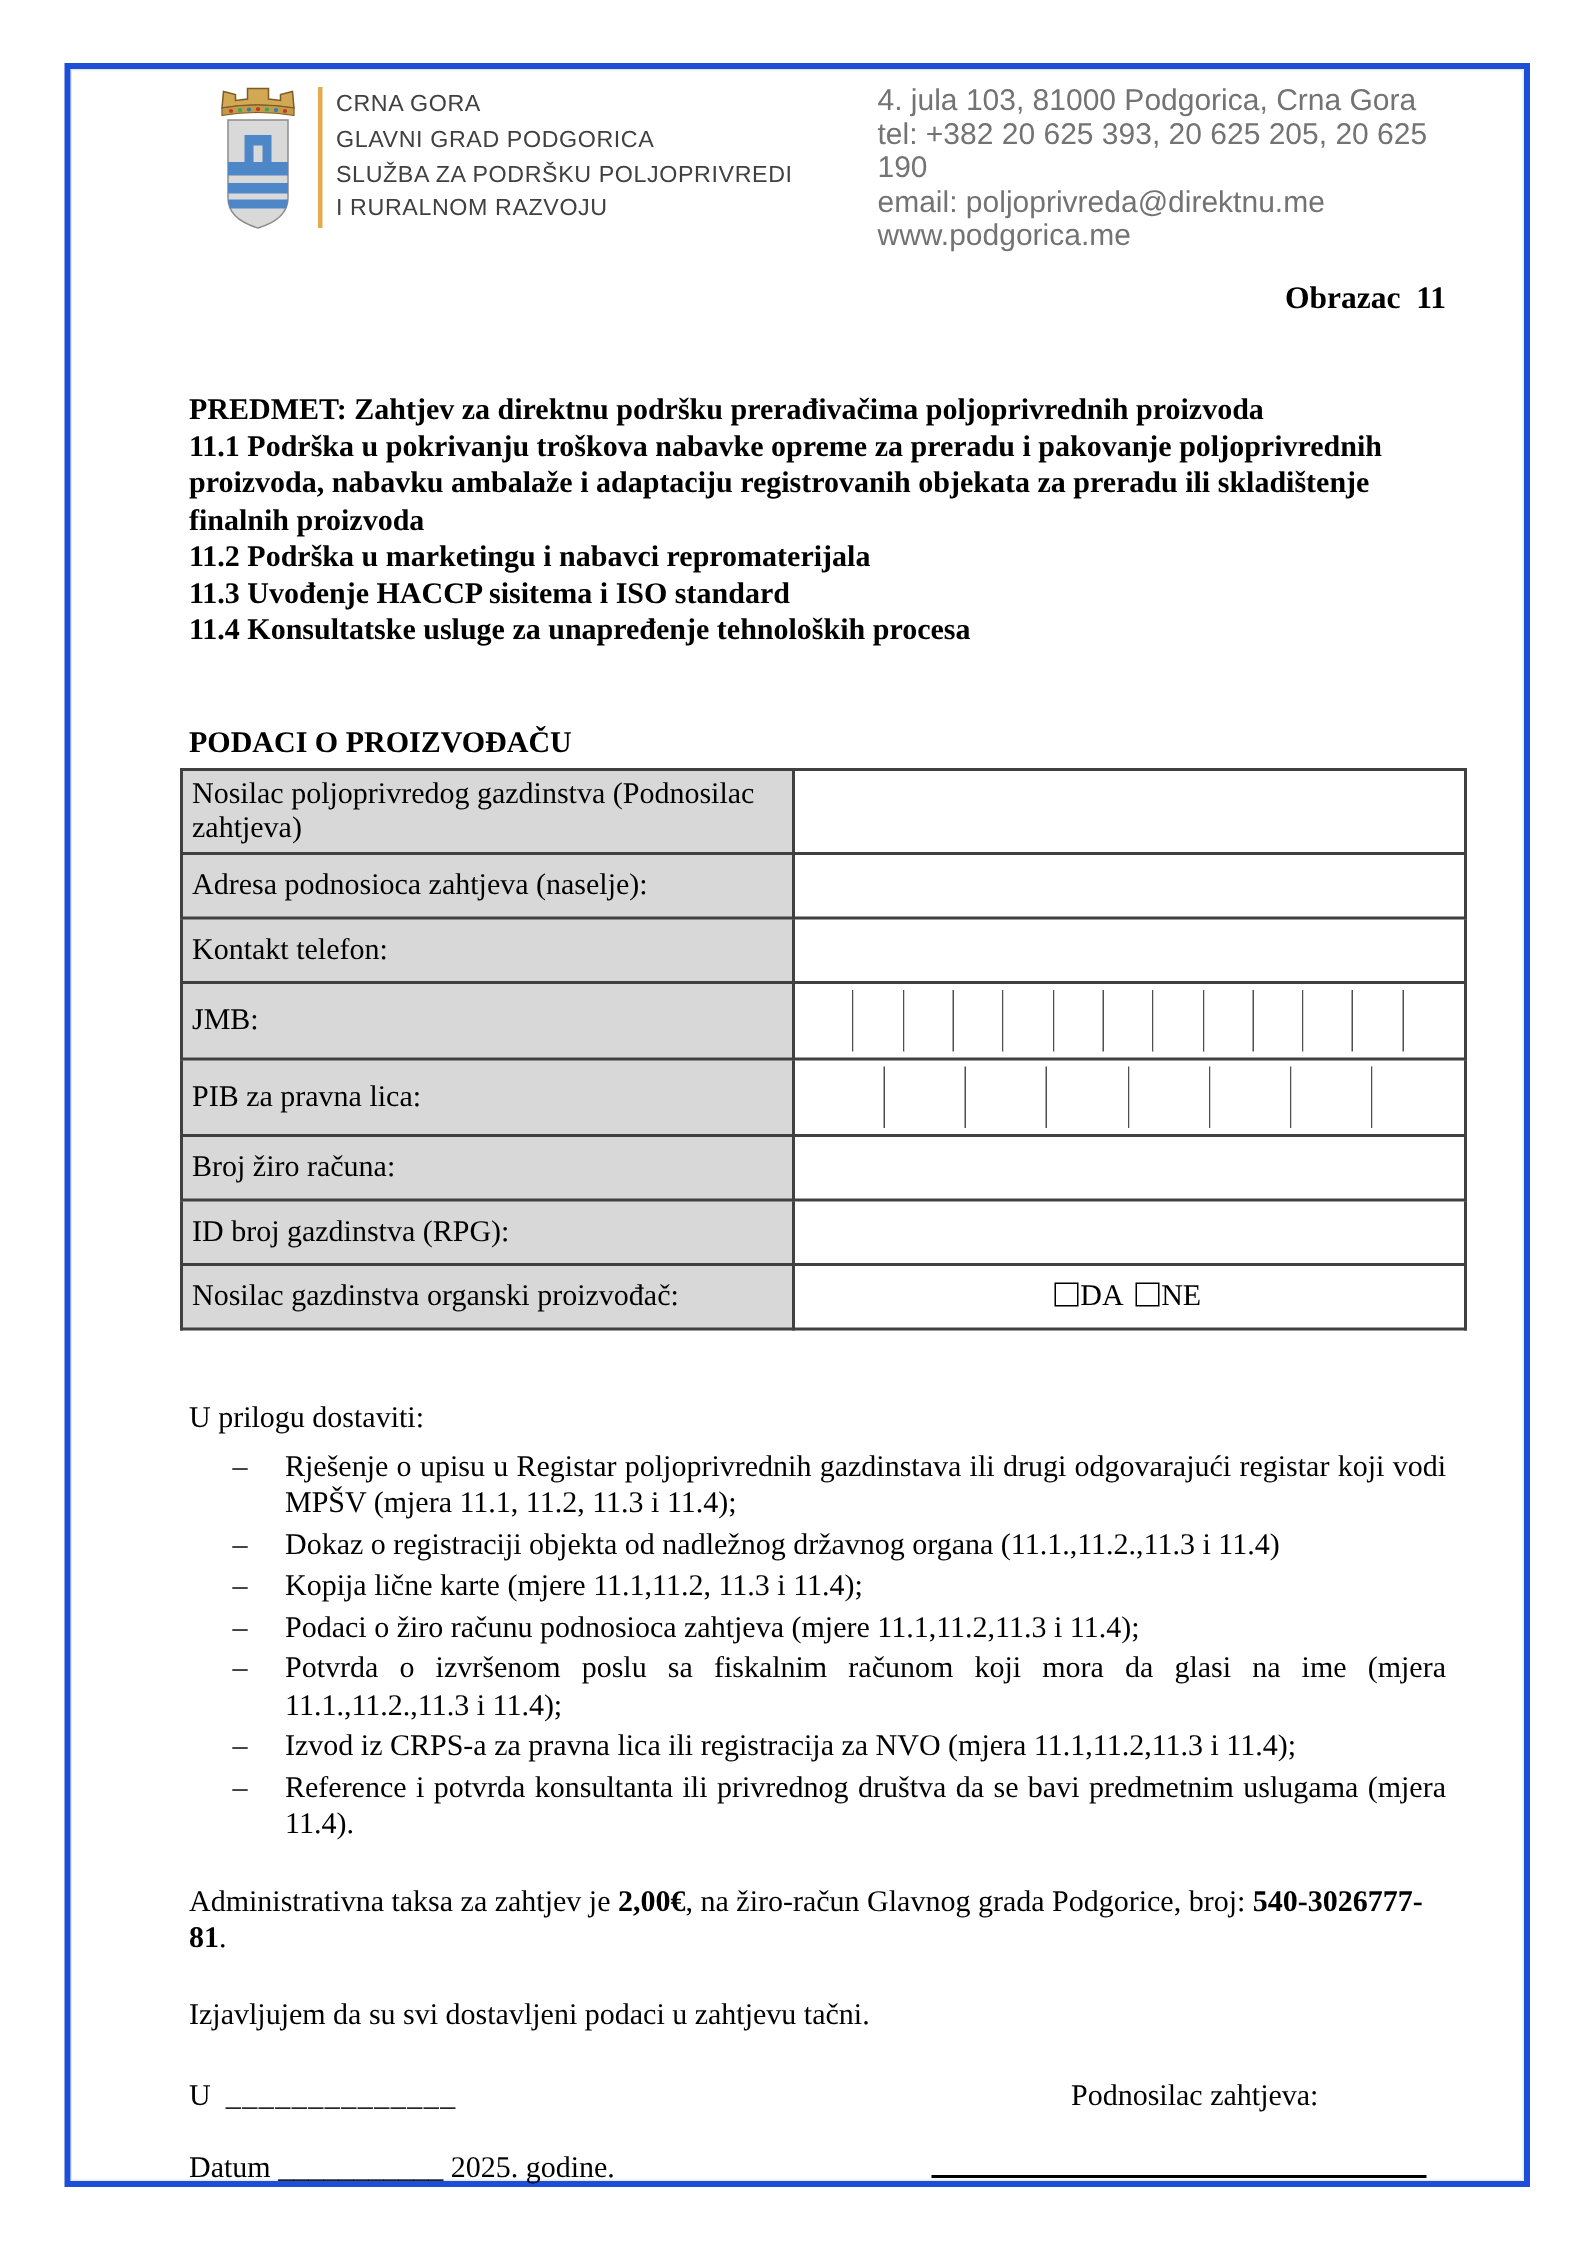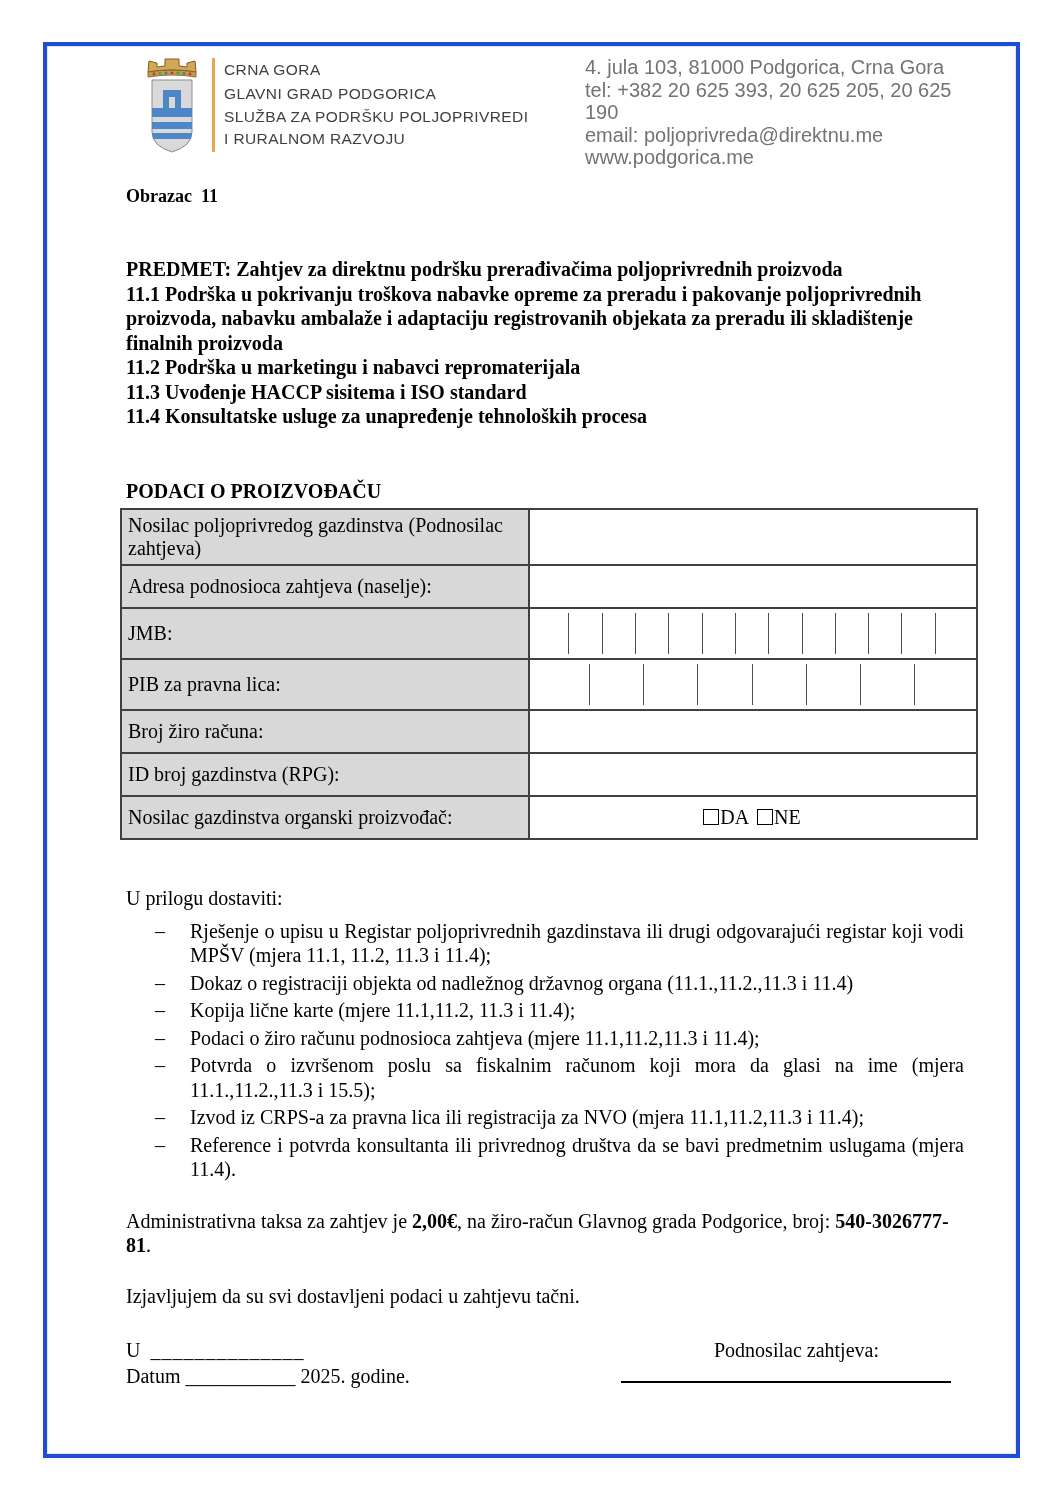--- a/index.html
+++ b/index.html
@@ -13,21 +13,21 @@
   .header{position:relative;height:138px;}
   .logo{position:absolute;left:18px;top:10px;width:56px;height:100px;}
   .gold-rule{position:absolute;left:86px;top:12px;width:3px;height:94px;background:#e3aa4e;}
   .org-block{position:absolute;left:98px;top:12px;
              font-family:"Liberation Sans", sans-serif;font-size:15.5px;color:#404040;
              letter-spacing:.4px;line-height:24px;}
   .org-line3{line-height:22px;}
   .contact-block{position:absolute;left:459px;top:10px;
                  font-family:"Liberation Sans", sans-serif;font-size:20px;color:#737373;
                  line-height:22.5px;}
-  .form-number{text-align:left;font-weight:bold;font-size:18px;margin-top:2px;white-space:pre;}
+  .form-number{text-align:right;font-weight:bold;font-size:21px;margin-top:2px;white-space:pre;}
 
   
   .subject{margin-top:50px;font-weight:bold;font-size:20px;line-height:24.5px;}
   .subject p{margin:0;}
 
   
   .podaci-heading{margin-top:51px;font-weight:bold;font-size:20px;}
   table.producer{border-collapse:collapse;margin-left:-6px;margin-top:5px;width:858px;
                  table-layout:fixed;font-size:20px;}
   table.producer td{border:2px solid #404040;padding:4px 8px 4px 6px;vertical-align:middle;}
@@ -52,21 +52,21 @@
   .att-marker{position:absolute;left:29px;top:0;}
 
   
   .fee{margin-top:27px;font-size:20px;line-height:24.5px;}
   .declaration{margin-top:27px;font-size:20px;}
 
   
   .sign-row1{position:relative;margin-top:31px;font-size:20px;height:26px;}
   .place-line{margin-left:10px;letter-spacing:1px;}
   .applicant{position:absolute;left:588px;top:0;}
-  .sign-row2{position:relative;font-size:20px;height:30px;}
+  .sign-row2{position:relative;margin-top:22px;font-size:20px;height:30px;}
   .sig-line{position:absolute;left:495px;top:16px;width:330px;border-bottom:2.5px solid #000;}
   b,.bold{font-weight:bold;}
 </style>
 </head>
 <body>
 
 <div class="page">
   <div class="frame">
     <div class="content">
 
@@ -125,20 +125,24 @@
         <tbody>
             <tr class="r1">
           <td class="lbl">Nosilac poljoprivredog gazdinstva (Podnosilac zahtjeva)</td>
           <td class="val"></td>
         </tr>
         <tr class="rn">
           <td class="lbl">Adresa podnosioca zahtjeva (naselje):</td>
           <td class="val"></td>
         </tr>
         <tr class="rn">
+          <td class="lbl">Kontakt telefon:</td>
+          <td class="val"></td>
+        </tr>
+        <tr class="rn">
           <td class="lbl">JMB:</td>
           <td class="val boxcell">
             <div class="boxes">
                   <div class="digit-box"></div>
                   <div class="digit-box"></div>
                   <div class="digit-box"></div>
                   <div class="digit-box"></div>
                   <div class="digit-box"></div>
                   <div class="digit-box"></div>
                   <div class="digit-box"></div>
@@ -182,21 +186,21 @@
         </tr>
       </tbody>
         </table>
 
       <div class="attach-intro">U prilogu dostaviti:</div>
       <div class="attach-list">
         <div class="att-item"><span class="att-marker">–</span><span>Rješenje o upisu u Registar poljoprivrednih gazdinstava ili drugi odgovarajući registar koji vodi MPŠV (mjera 11.1, 11.2, 11.3 i 11.4);</span></div>
         <div class="att-item"><span class="att-marker">–</span><span>Dokaz o registraciji objekta od nadležnog državnog organa (11.1.,11.2.,11.3 i 11.4)</span></div>
         <div class="att-item"><span class="att-marker">–</span><span>Kopija lične karte (mjere 11.1,11.2, 11.3 i 11.4);</span></div>
         <div class="att-item"><span class="att-marker">–</span><span>Podaci o žiro računu podnosioca zahtjeva (mjere 11.1,11.2,11.3 i 11.4);</span></div>
-        <div class="att-item"><span class="att-marker">–</span><span>Potvrda o izvršenom poslu sa fiskalnim računom koji mora da glasi na ime (mjera 11.1.,11.2.,11.3 i 15.5);</span></div>
+        <div class="att-item"><span class="att-marker">–</span><span>Potvrda o izvršenom poslu sa fiskalnim računom koji mora da glasi na ime (mjera 11.1.,11.2.,11.3 i 11.4);</span></div>
         <div class="att-item"><span class="att-marker">–</span><span>Izvod iz CRPS-a za pravna lica ili registracija za NVO (mjera 11.1,11.2,11.3 i 11.4);</span></div>
         <div class="att-item"><span class="att-marker">–</span><span>Reference i potvrda konsultanta ili privrednog društva da se bavi predmetnim uslugama (mjera 11.4).</span></div>
       </div>
 
       <div class="fee"><span>Administrativna taksa za zahtjev je </span><b>2,00€</b><span>, na žiro-račun Glavnog grada Podgorice, broj: </span><b>540-3026777-81</b><span>.</span></div>
 
       <div class="declaration">Izjavljujem da su svi dostavljeni podaci u zahtjevu tačni.</div>
 
       <div class="sign-row1">
         <span>U</span><span class="place-line">______________</span>

